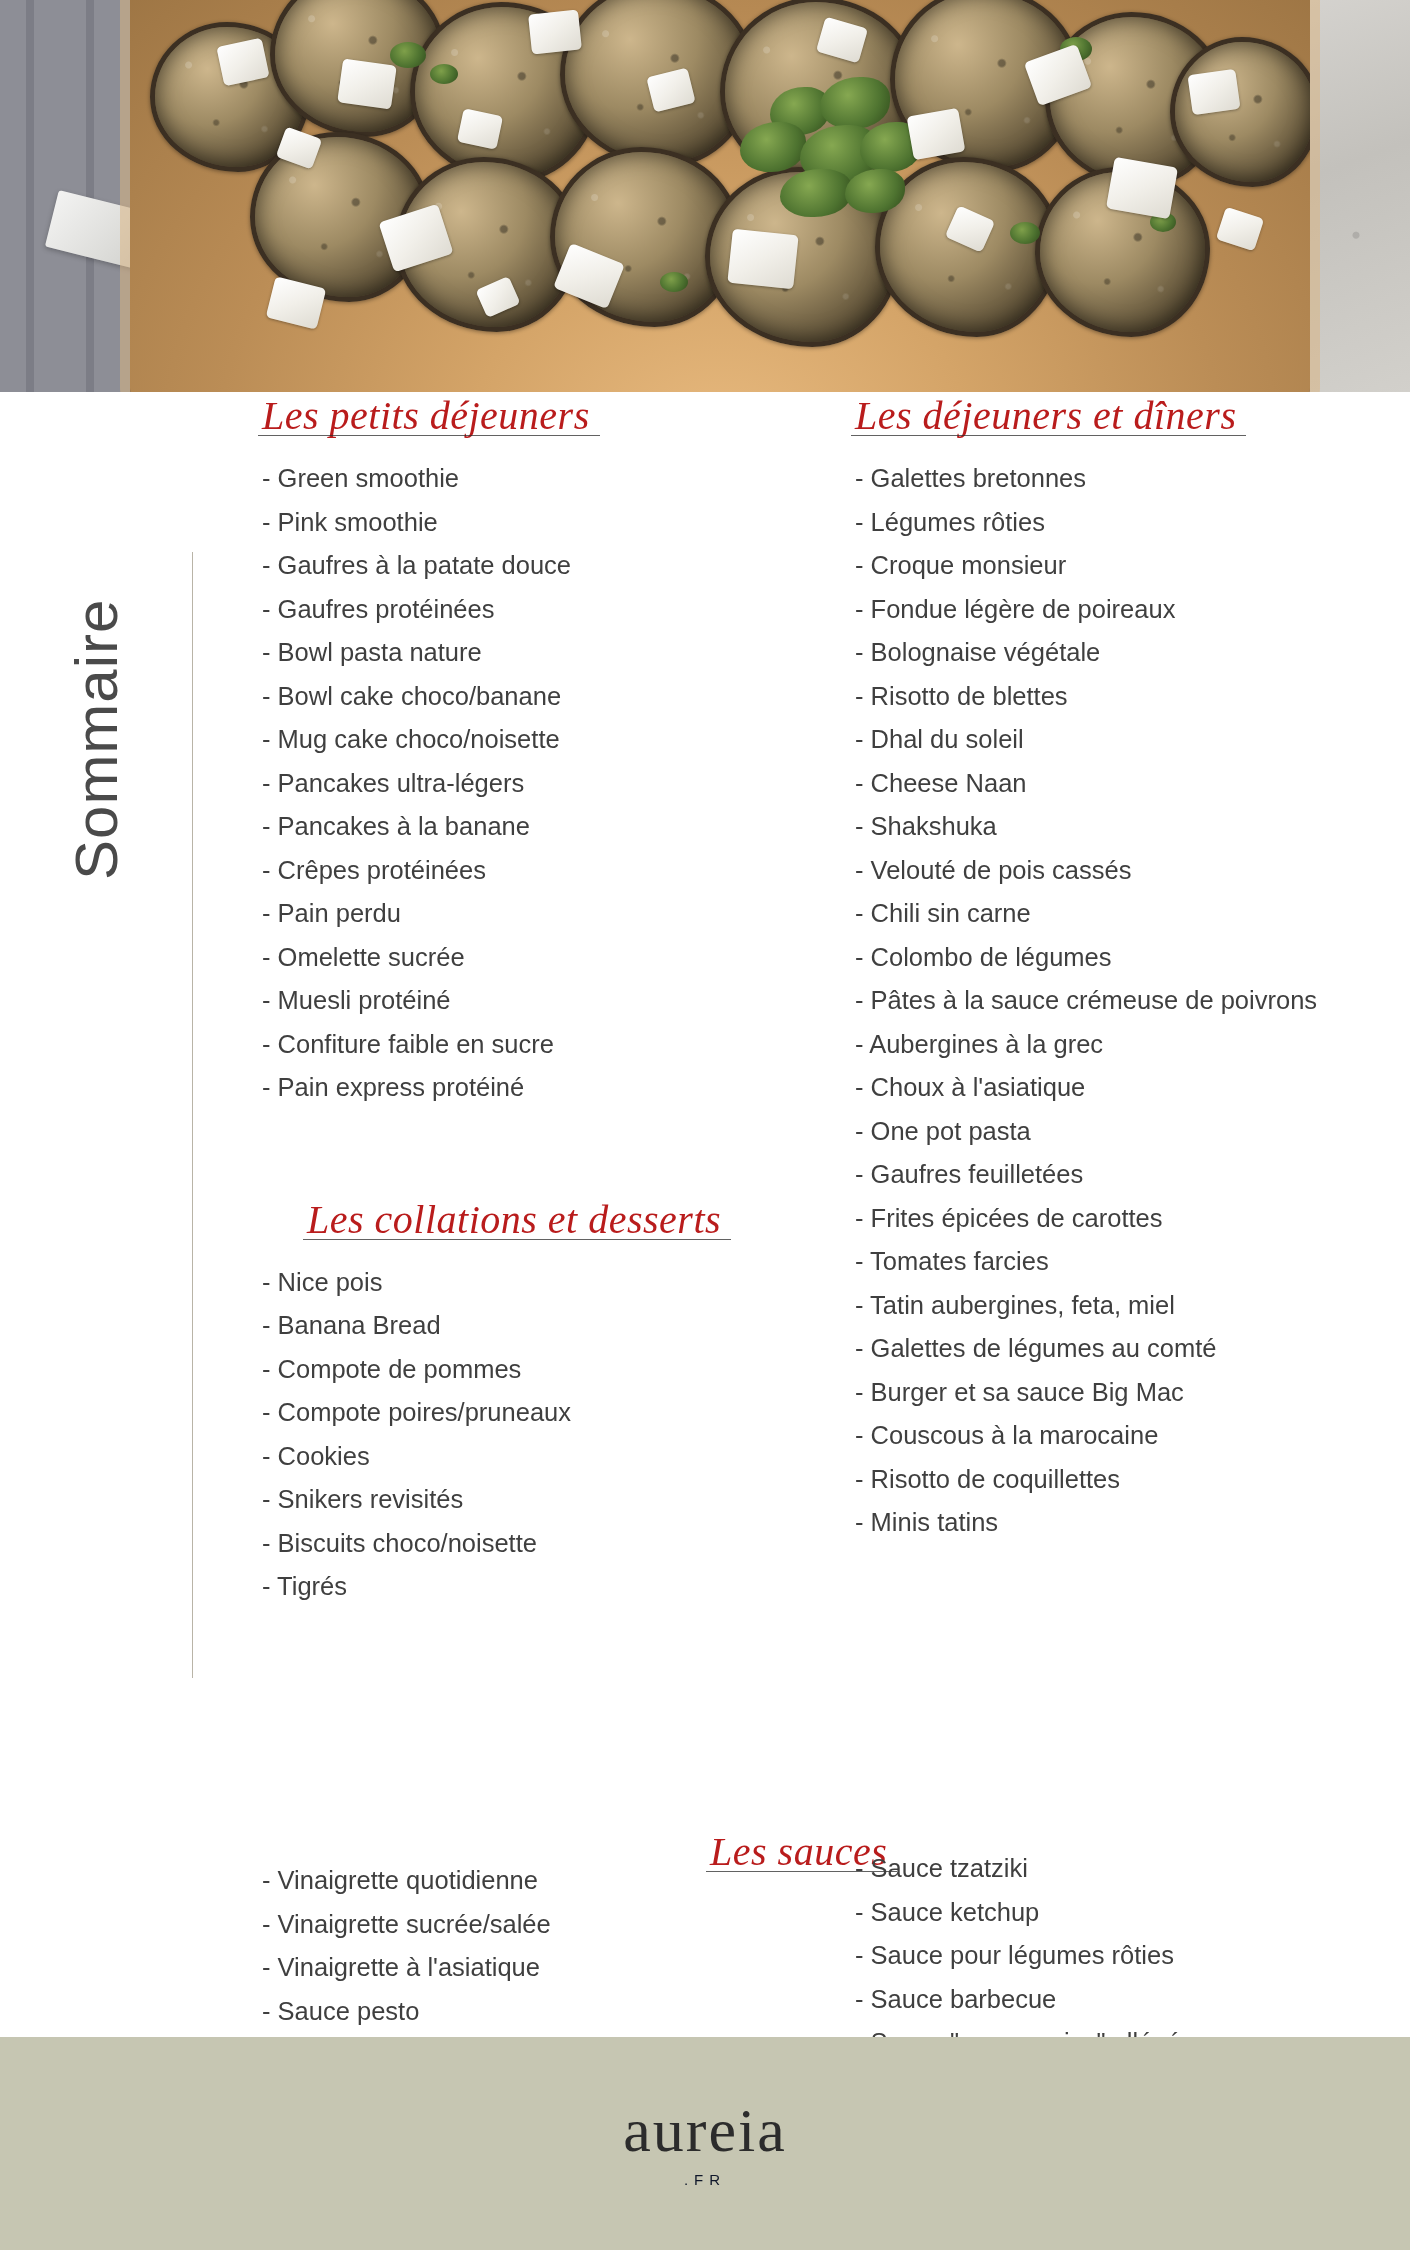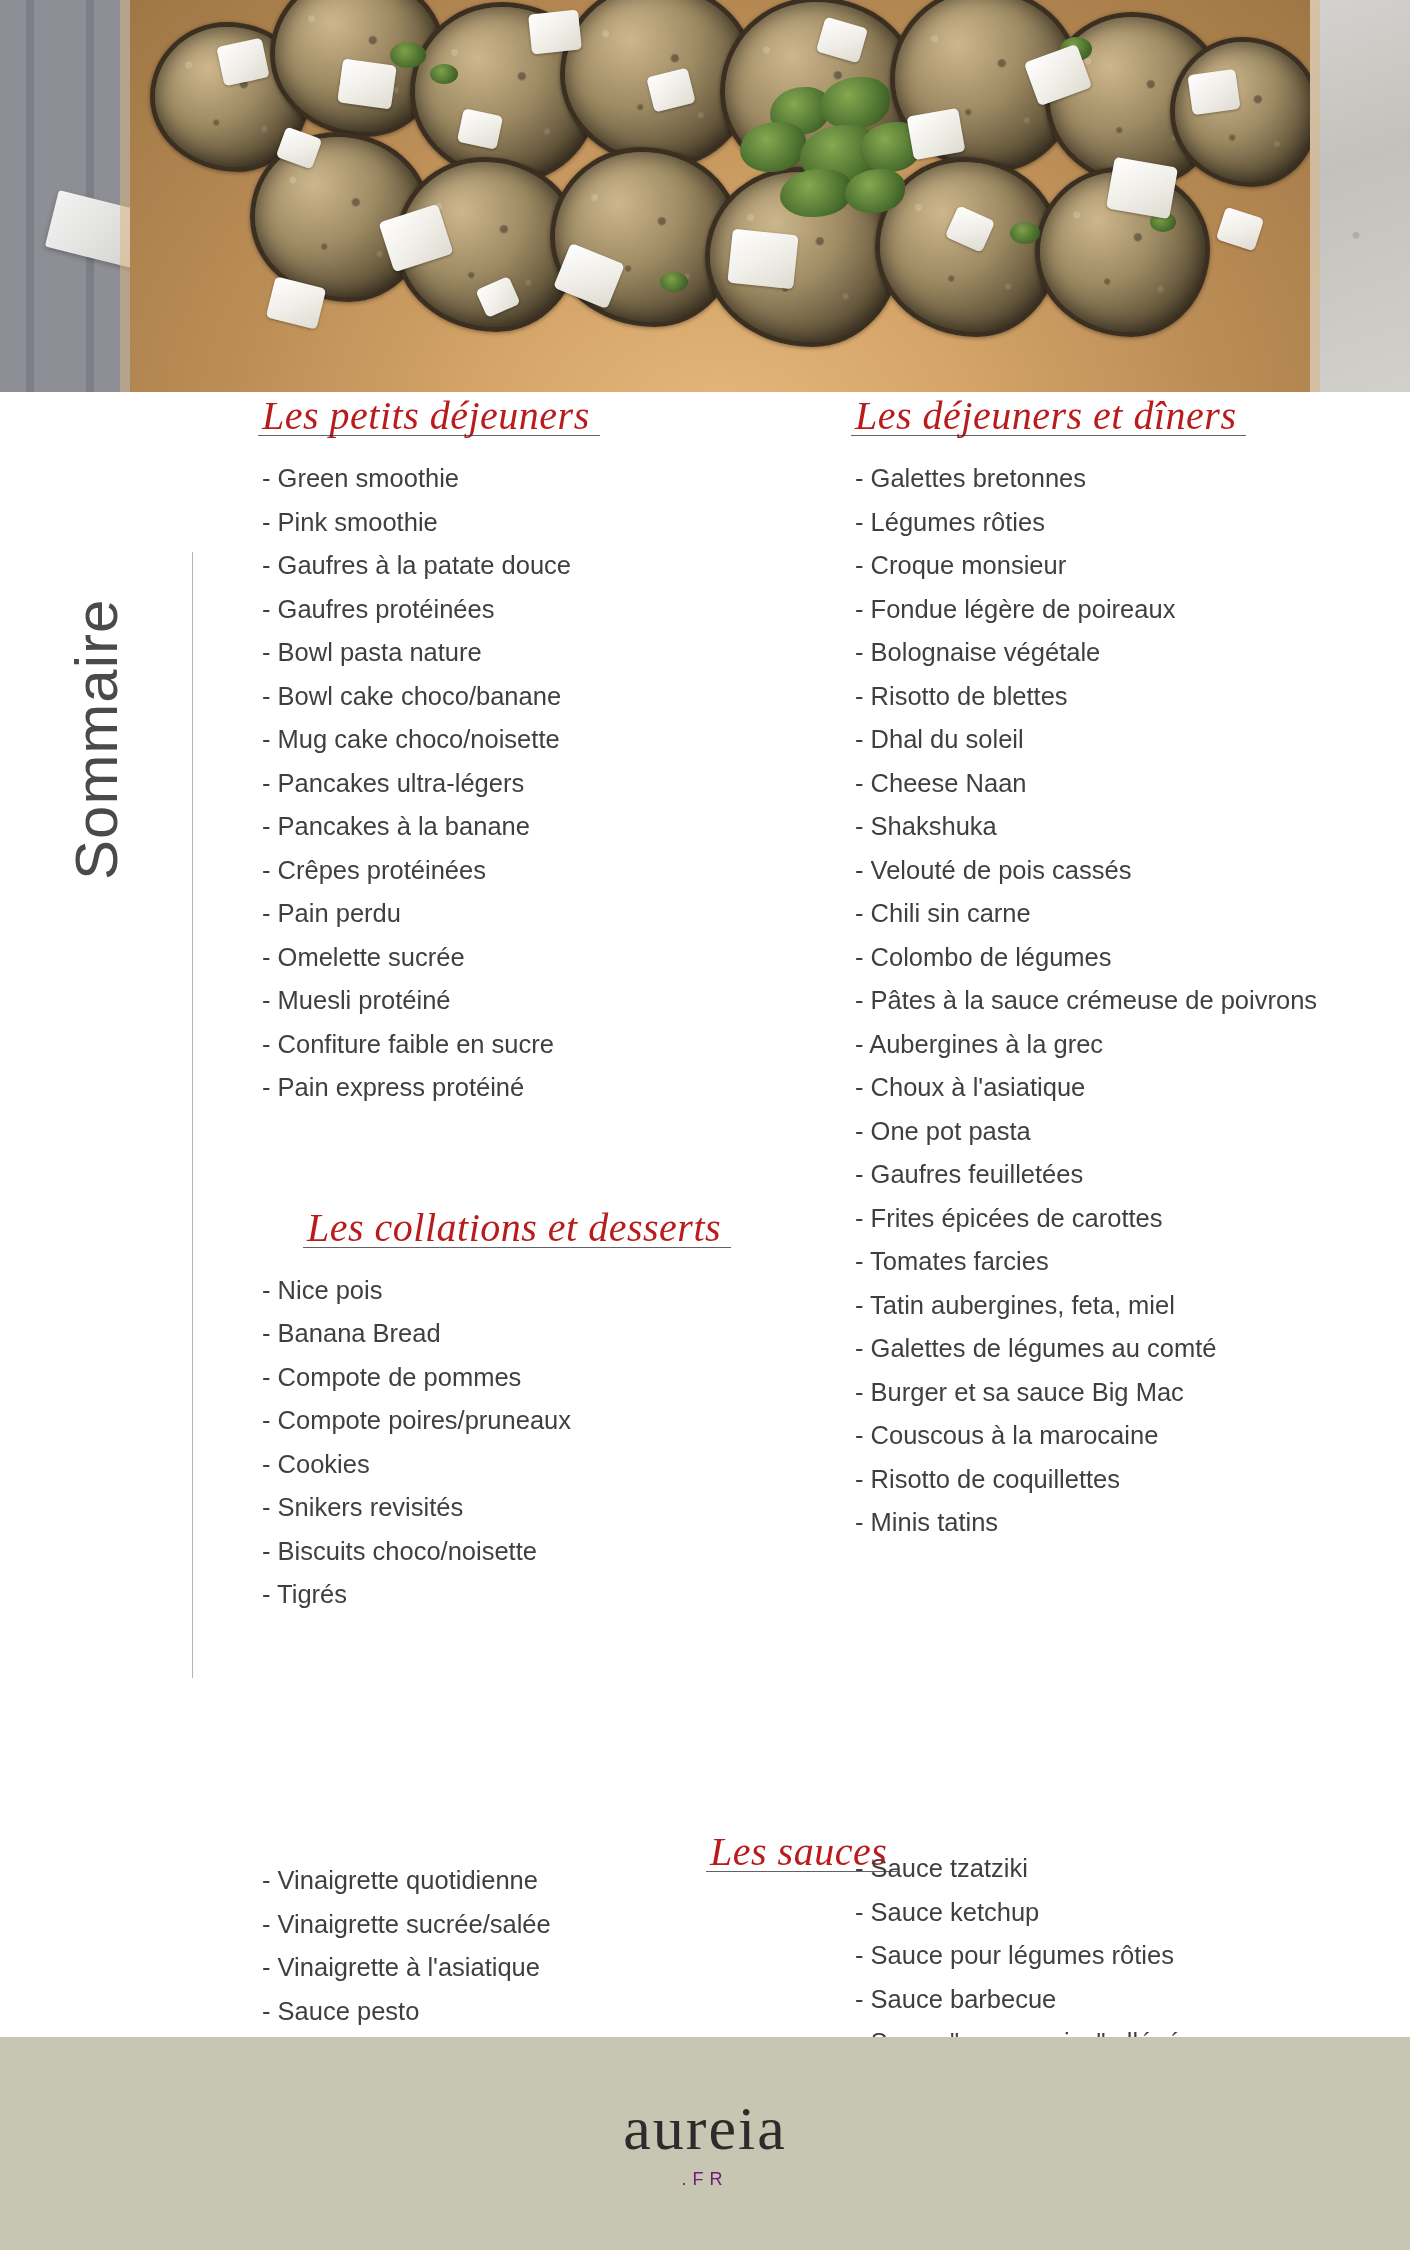--- a/index.html
+++ b/index.html
@@ -220,23 +220,23 @@
   .logo-main {
     font-family: Liberation Serif, serif;
     font-size: 62px;
     letter-spacing: 2px;
     color: #2c2c2c;
     line-height: 1;
     font-weight: 400;
   }
   .logo-sub {
     font-family: "Liberation Sans", sans-serif;
-    font-size: 18px;
+    font-size: 15px;
     letter-spacing: 6px;
-    color: #701a75;
+    color: #0f172a;
     margin-top: 10px;
   }
 </style>
 </head>
 <body>
 
 <div class="hero">
   <div class="hero-bg-left"></div>
   <div class="hero-knife"></div>
   <div class="hero-bg-right"></div>
@@ -319,21 +319,21 @@
         <li>- Pain perdu</li>
         <li>- Omelette sucrée</li>
         <li>- Muesli protéiné</li>
         <li>- Confiture faible en sucre</li>
         <li>- Pain express protéiné</li>
       </ul>
     </div>
 
     <div class="h-break-left"></div>
 
-    <div style="padding-left:45px;margin-top:8px;">
+    <div style="padding-left:45px;">
       <div class="sec-heading">Les collations et desserts</div>
       <ul class="items" style="margin-left:-45px;">
         <li>- Nice pois</li>
         <li>- Banana Bread</li>
         <li>- Compote de pommes</li>
         <li>- Compote poires/pruneaux</li>
         <li>- Cookies</li>
         <li>- Snikers revisités</li>
         <li>- Biscuits choco/noisette</li>
         <li>- Tigrés</li>

